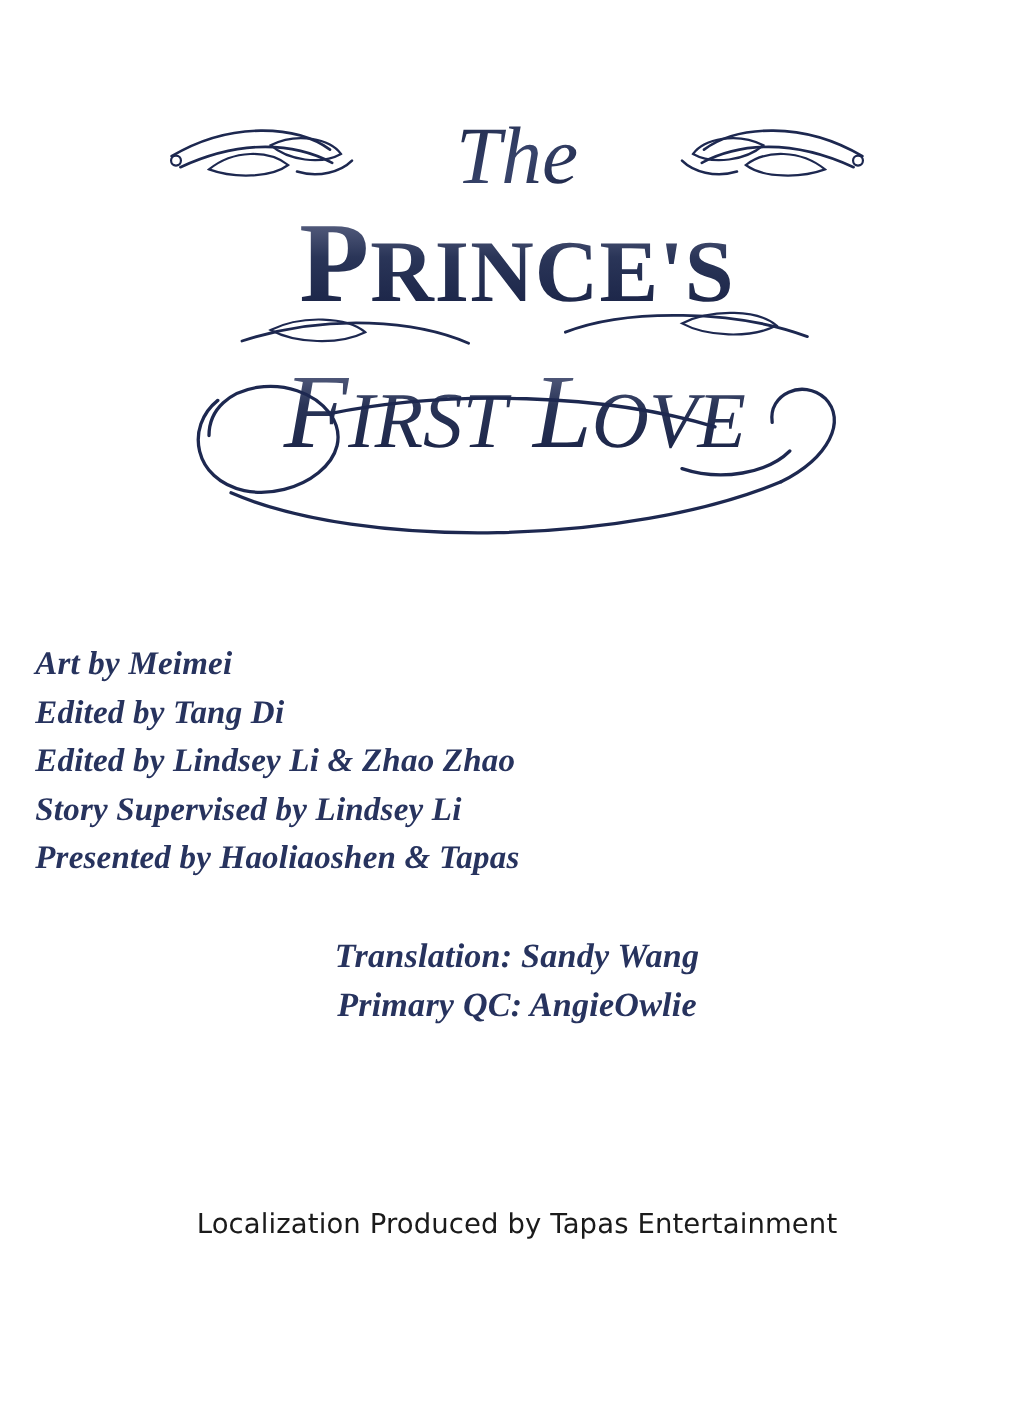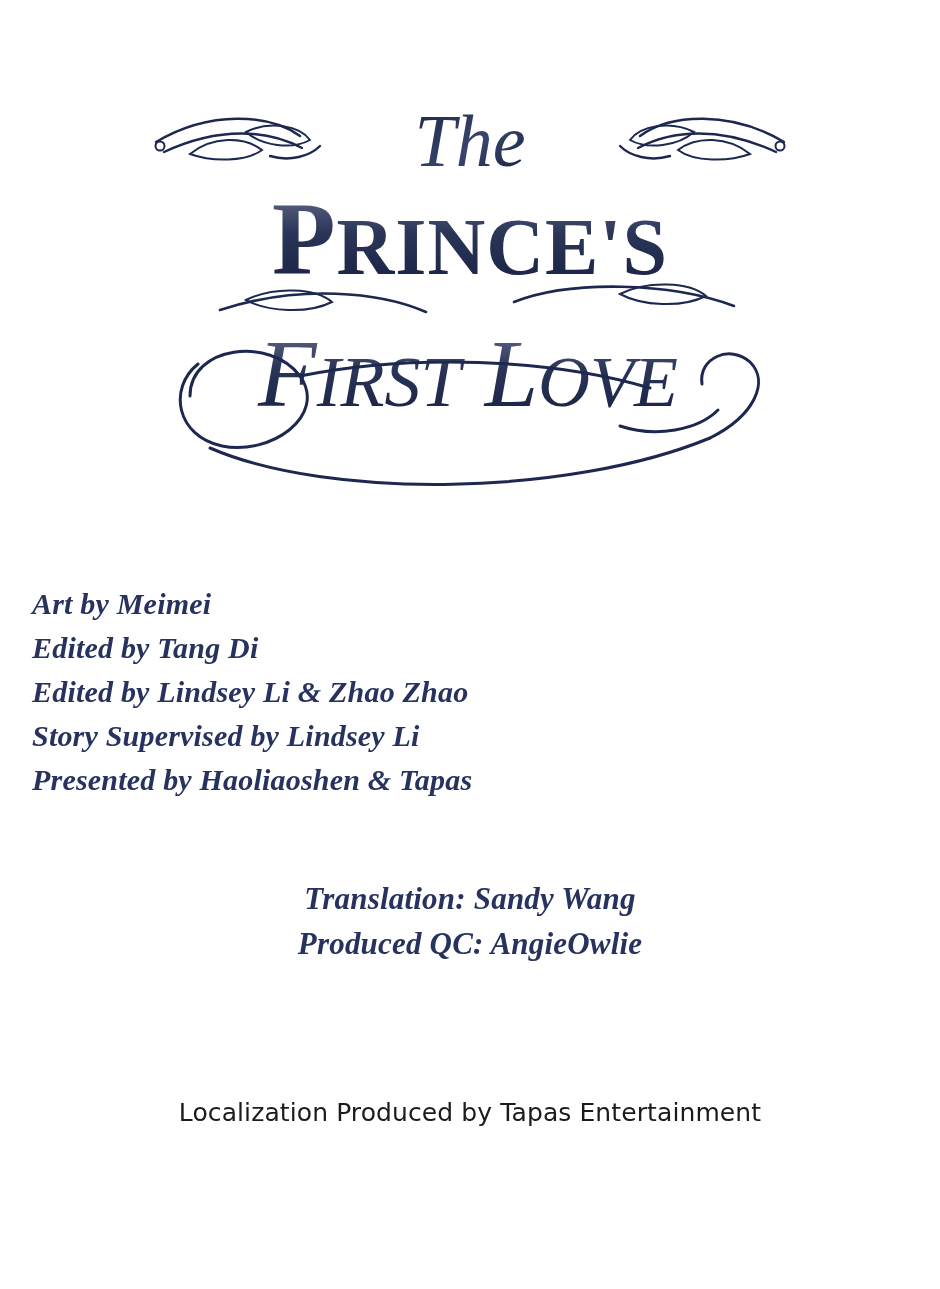--- a/index.html
+++ b/index.html
@@ -56,21 +56,21 @@
     font-weight: bold;
     font-size: 30px;
     line-height: 44px;
     letter-spacing: 0.2px;
     color: #27335e;
     white-space: nowrap;
   }
 
   .credits-group-2 {
     position: absolute;
-    top: 876px;
+    top: 846px;
     left: 0;
     width: 940px;
     text-align: center;
   }
 
   .credits-group-2 .credit-line {
     font-size: 31px;
     line-height: 45px;
   }
 
@@ -155,20 +155,20 @@
   <div class="credits">
     <div class="credit-line">Art by Meimei</div>
     <div class="credit-line">Edited by Tang Di</div>
     <div class="credit-line">Edited by Lindsey Li &amp; Zhao Zhao</div>
     <div class="credit-line">Story Supervised by Lindsey Li</div>
     <div class="credit-line">Presented by Haoliaoshen &amp; Tapas</div>
   </div>
 
   <div class="credits-group-2">
     <div class="credit-line">Translation: Sandy Wang</div>
-    <div class="credit-line">Produced QC: AngieOwlie</div>
+    <div class="credit-line">Primary QC: AngieOwlie</div>
   </div>
 
   <div class="footer">
     <span class="footer-text">Localization Produced by Tapas Entertainment</span>
   </div>
 
 </div>
 
 </body></html>

